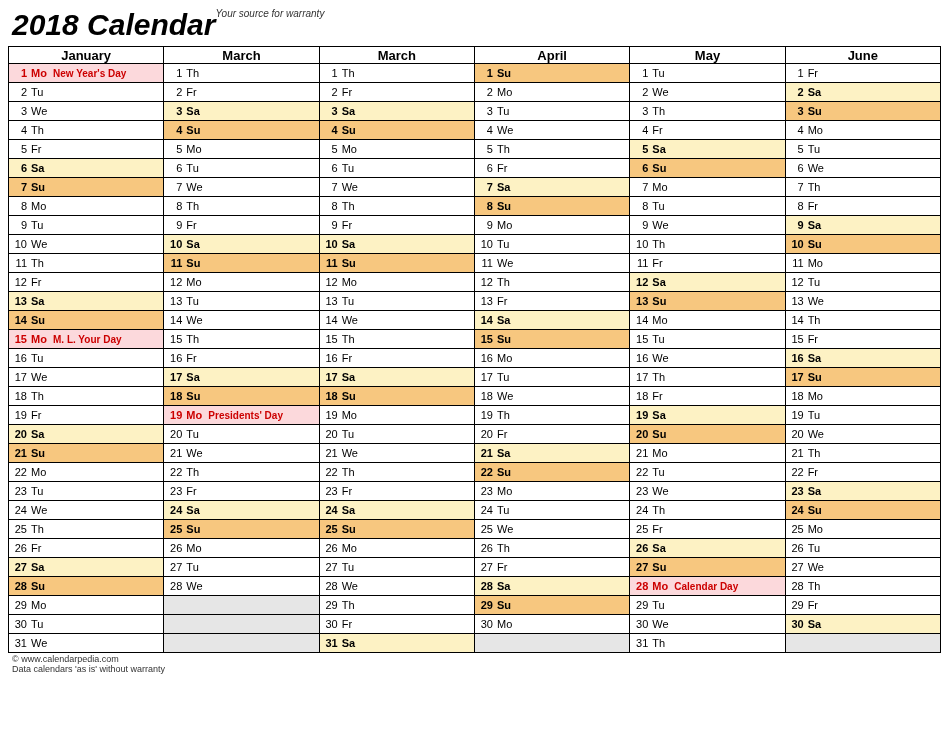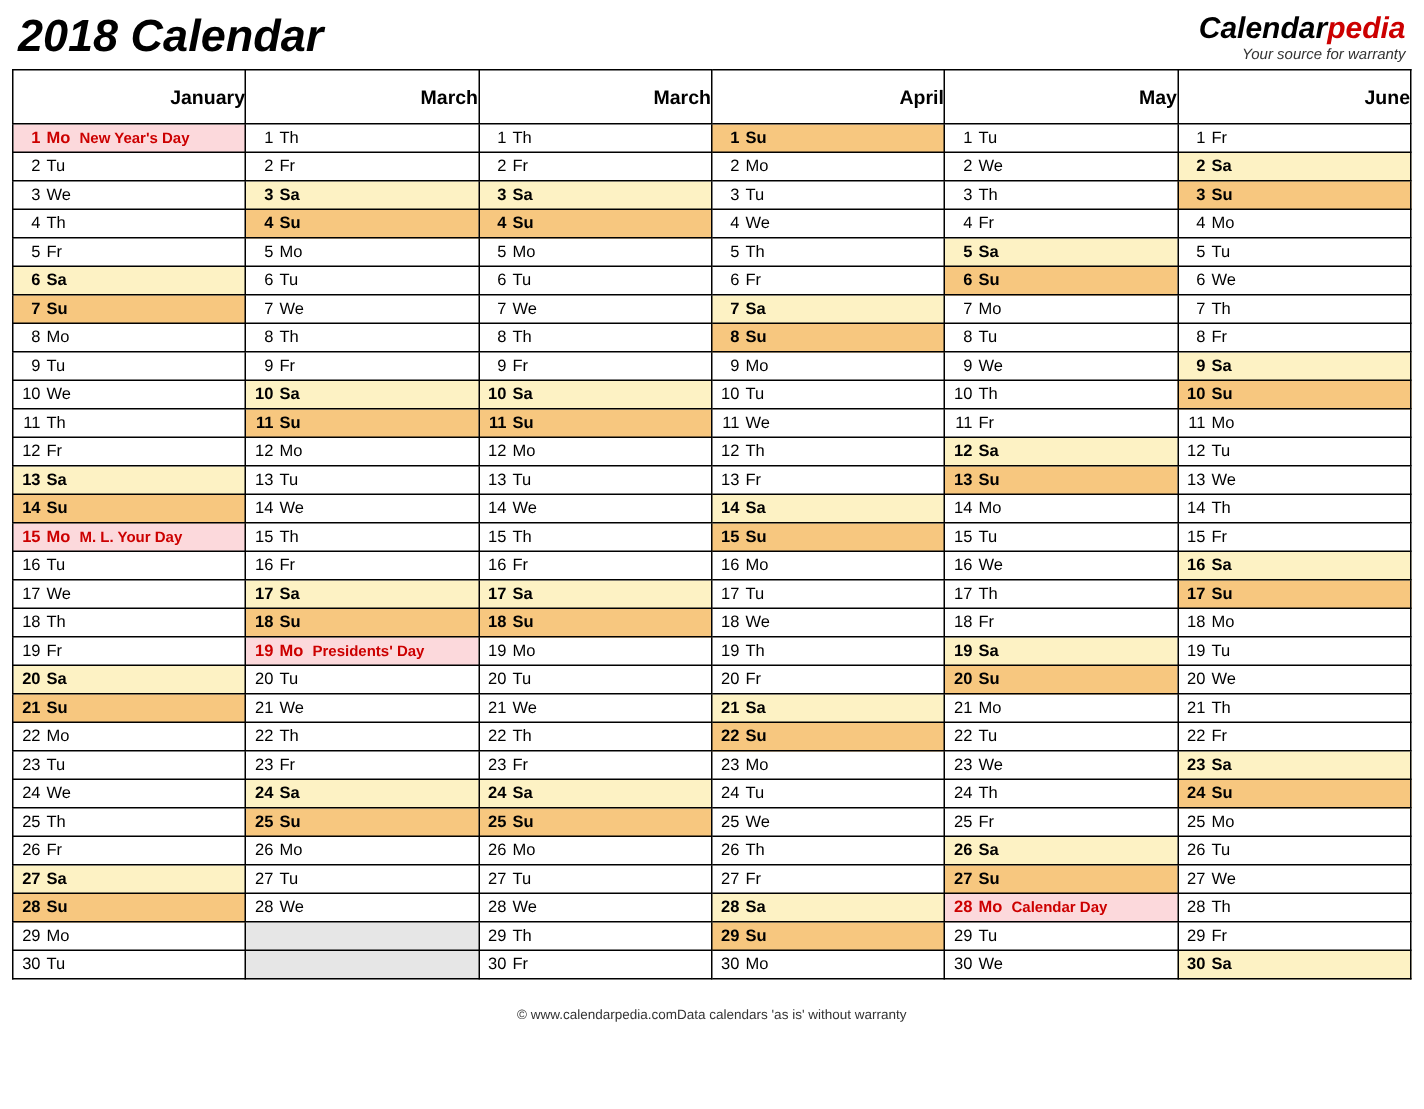--- a/index.html
+++ b/index.html
@@ -5,21 +5,20 @@
   * { box-sizing: border-box; }
   body {
     margin: 0;
     padding: 8px;
     font-family: Arial, Helvetica, sans-serif;
     background: #fff;
     width: 949px;
   }
   .header {
     display: flex;
-    justify-content: space-between;
     align-items: flex-start;
     padding: 0 4px 4px 4px;
   }
   .title {
     font-size: 30px;
     font-weight: bold;
     font-style: italic;
     color: #000;
   }
   .logo {
@@ -43,25 +42,25 @@
     table-layout: fixed;
   }
   th, td {
     border: 1px solid #000;
     font-size: 11px;
     height: 19px;
     padding: 0;
     vertical-align: middle;
   }
   th {
-    text-align: right;
+    text-align: center;
     font-weight: bold;
     background: #fff;
     font-size: 13px;
-    height: 36px;
+    height: 17px;
   }
   td .cell {
     display: flex;
     align-items: center;
     height: 100%;
     padding: 0 4px;
   }
   td .day-num {
     width: 18px;
     text-align: right;
@@ -77,32 +76,30 @@
   .sat { background: #fdf2c4; font-weight: bold; }
   .sun { background: #f7c77f; font-weight: bold; }
   .hol { background: #fcd9dc; font-weight: bold; }
   .hol .day-num, .hol .day-dow, .hol .day-label { color: #c00; }
   .blank { background: #e6e6e6; }
   .footer {
     display: flex;
     justify-content: center;
     font-size: 9px;
     color: #333;
-    padding: 18px 4px 0 4px;
+    padding: 1px 4px 0 4px;
+    flex-direction: column;
   }
 </style>
 </head>
 <body>
 
 <div class="header">
   <div class="title">2018 Calendar</div>
   <div class="logo">
-    <div class="logo-main">
-      <span class="cal">Calendar</span><span class="pedia">pedia</span>
-    </div>
     <div class="logo-sub">Your source for warranty</div>
   </div>
 </div>
 
 <table>
   <thead>
     <tr id="month-header-row">
         <th>January</th>
         <th>March</th>
         <th>March</th>
@@ -1239,19 +1236,42 @@
             <span class="day-dow">We</span>
           </div>
         </td>
         <td class="sat">
           <div class="cell">
             <span class="day-num">30</span>
             <span class="day-dow">Sa</span>
           </div>
         </td>
       </tr>
+      <tr>
+        <td>
+          <div class="cell">
+            <span class="day-num">31</span>
+            <span class="day-dow">We</span>
+          </div>
+        </td>
+        <td class="blank"></td>
+        <td class="sat">
+          <div class="cell">
+            <span class="day-num">31</span>
+            <span class="day-dow">Sa</span>
+          </div>
+        </td>
+        <td class="blank"></td>
+        <td>
+          <div class="cell">
+            <span class="day-num">31</span>
+            <span class="day-dow">Th</span>
+          </div>
+        </td>
+        <td class="blank"></td>
+      </tr>
     </tbody>
 </table>
 
 <div class="footer">
   <span>© www.calendarpedia.com</span>
   <span>Data calendars 'as is' without warranty</span>
 </div>
 
 </body></html>

